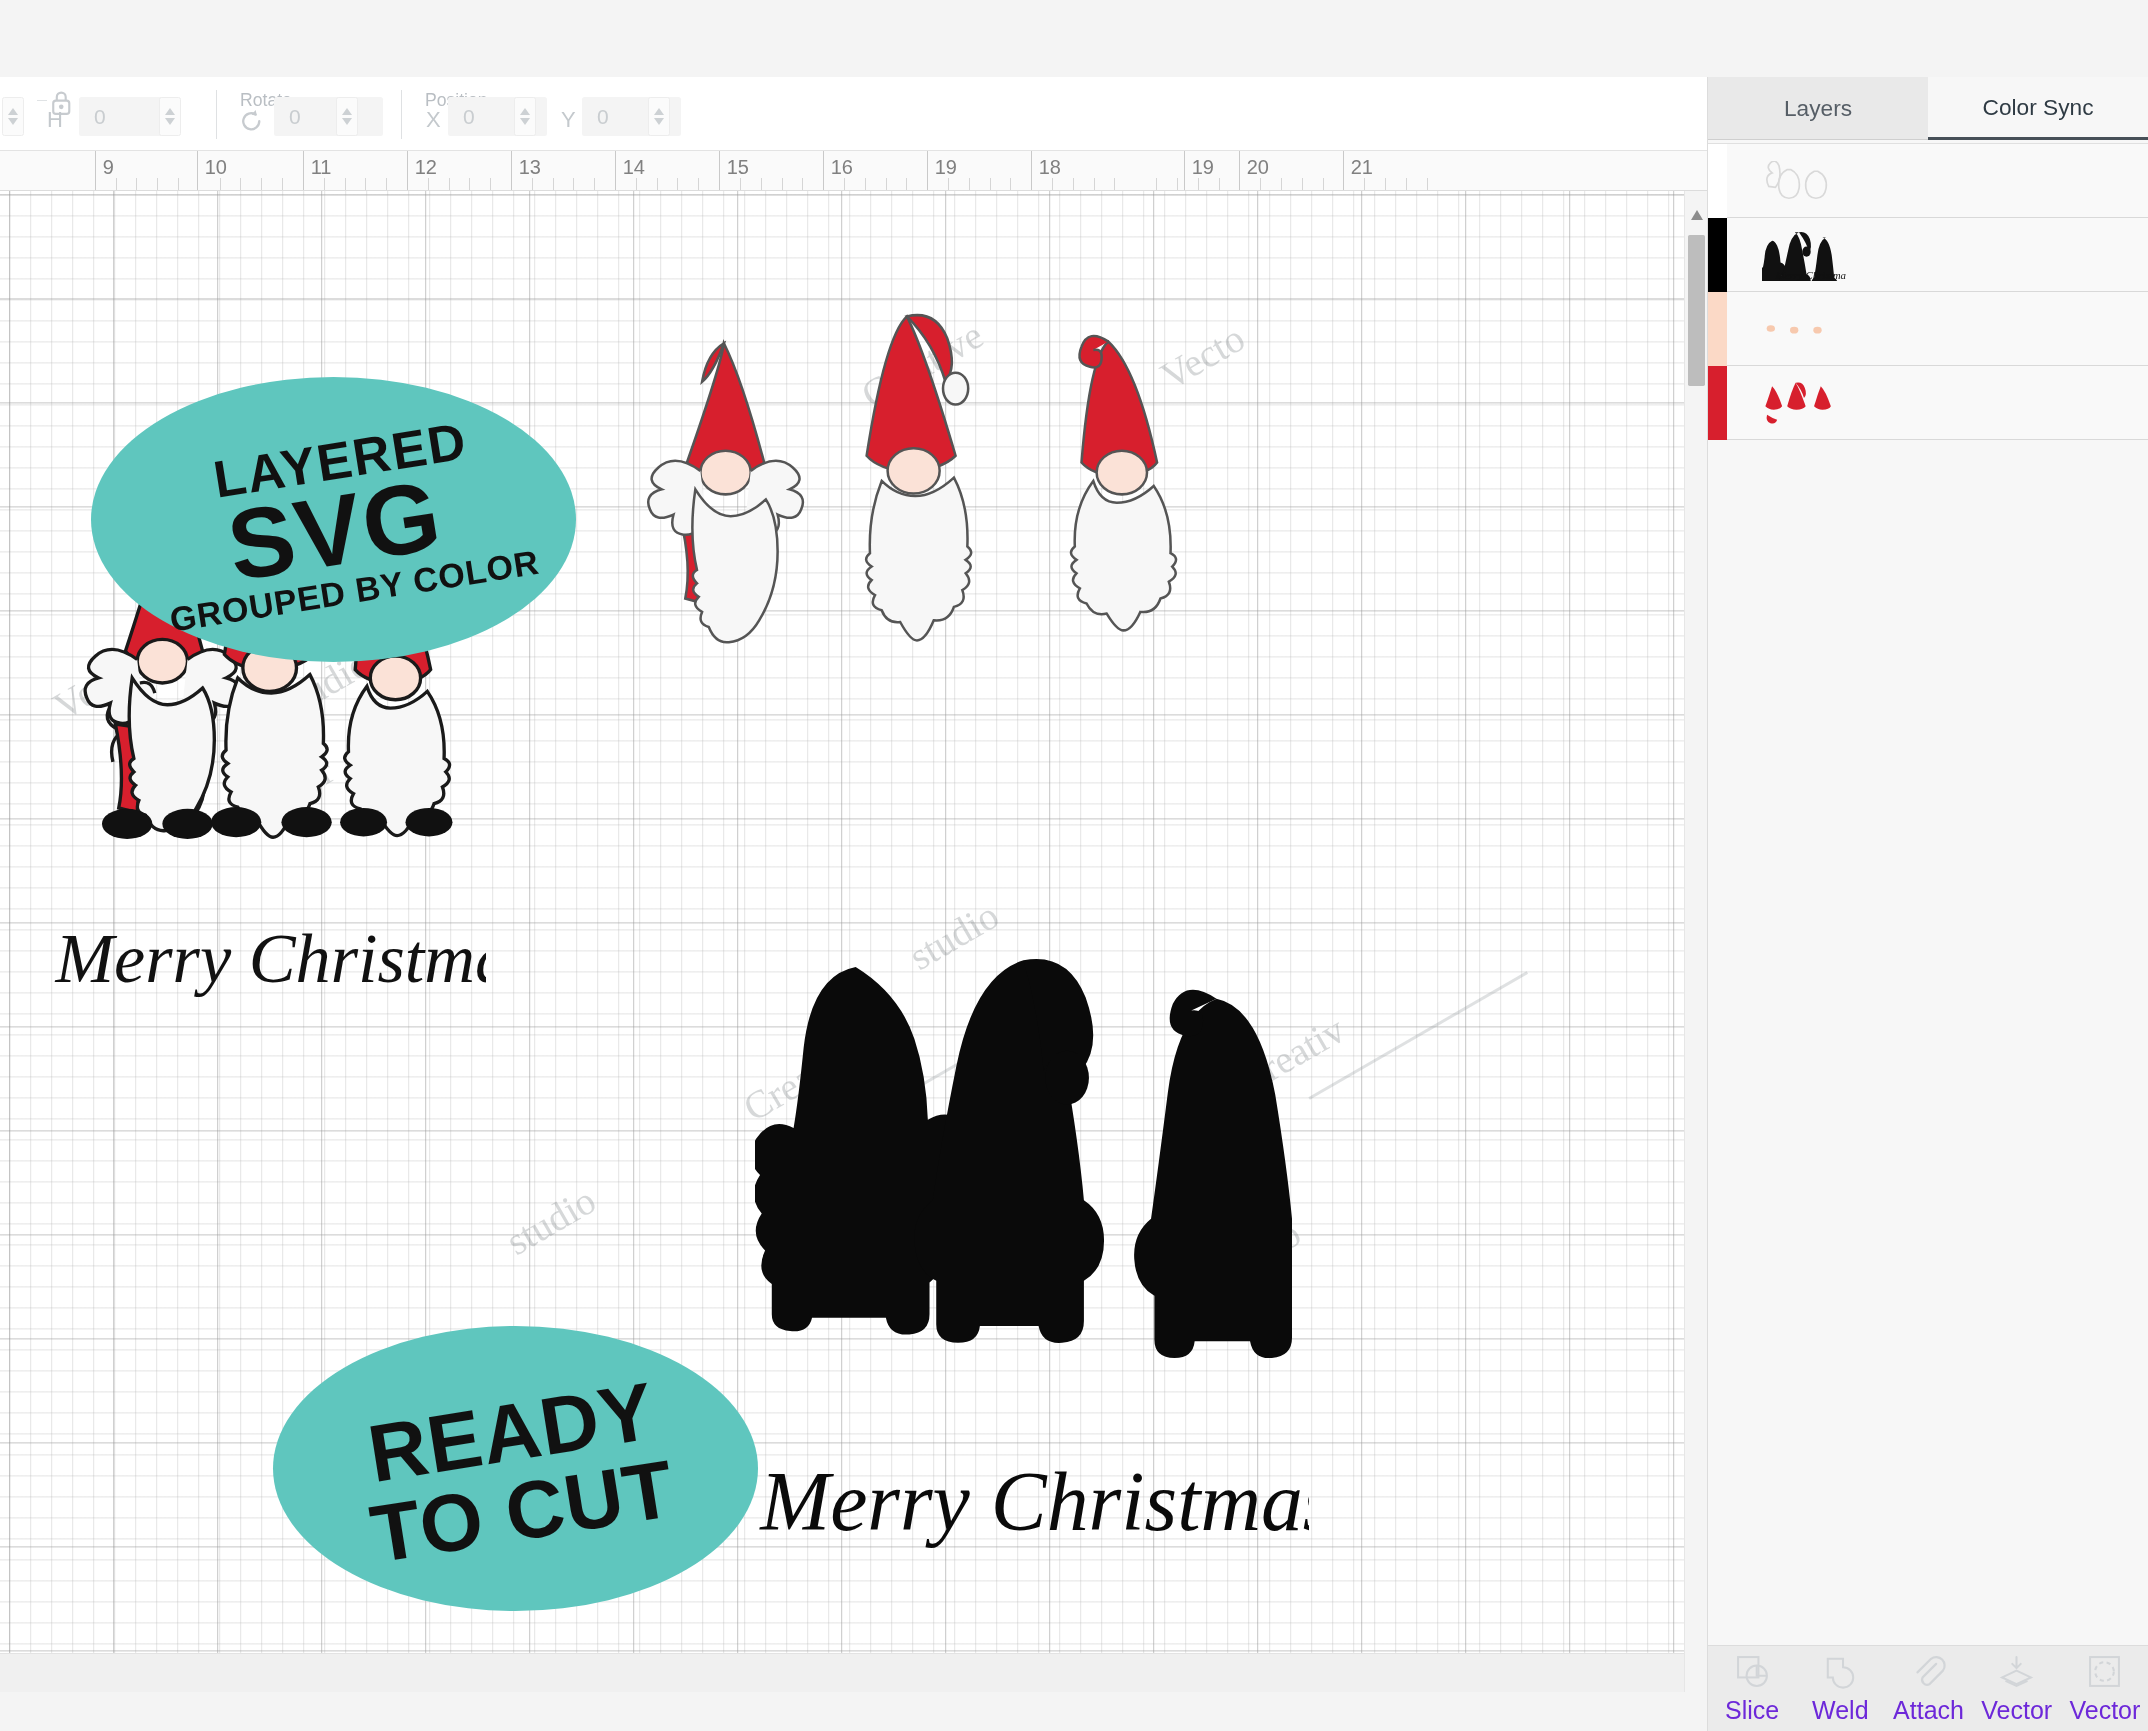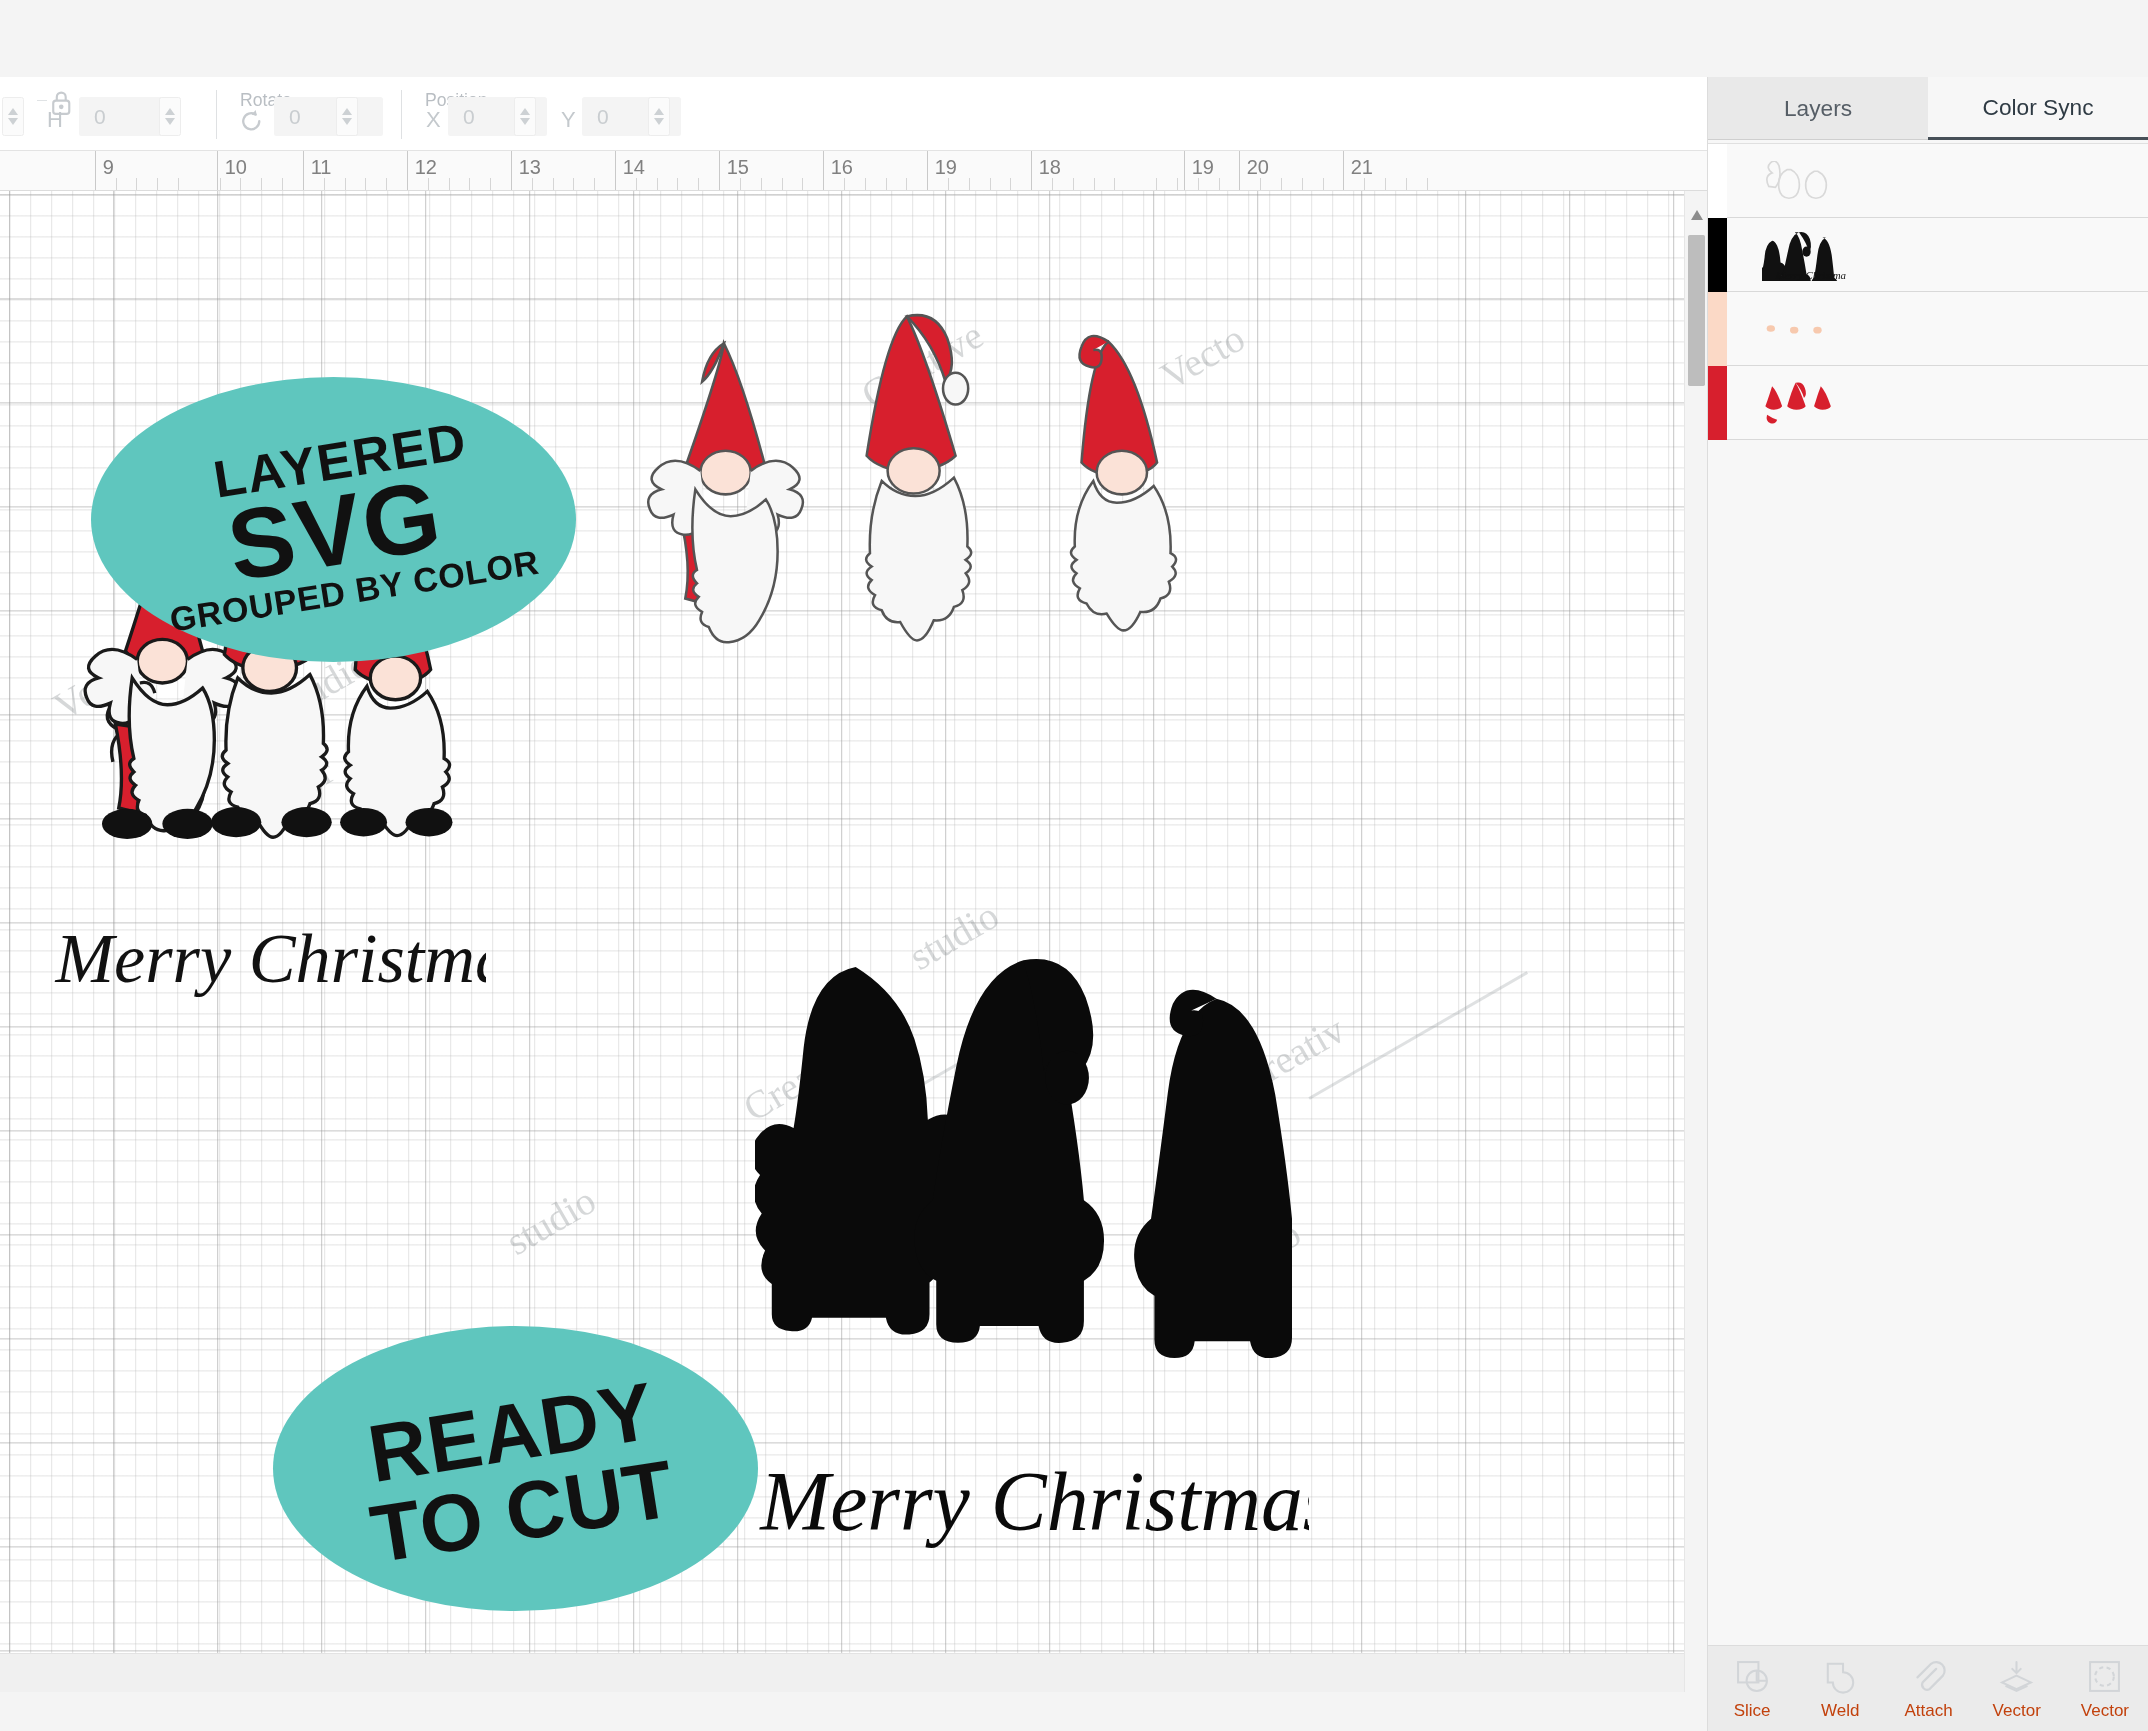--- a/index.html
+++ b/index.html
@@ -162,21 +162,21 @@
   .listscroll-up {
     position:absolute; right:6.7px; top:6.7px; width:0;height:0;
     border-left:9.2px solid transparent;border-right:9.2px solid transparent;border-bottom:12.6px solid #9aa0a6;
   }
 
   .rtoolbar {
     position:absolute; left:0; bottom:0; width:441px; height:86px;
     background:#ebebeb; border-top:0.8px solid #dcdcdc; display:flex;
   }
   .rtool { flex:1; display:flex; flex-direction:column; align-items:center; justify-content:center; gap:5px; cursor:default; }
-  .rtool .tl { font-size:17px; color:#c2410c; }
+  .rtool .tl { font-size:25px; color:#6d28d9; }
 </style>
 </head>
 <body>
 
 <div id="app">
 
 
   <div class="subbar">
 
     <div class="stepper" style="left:1.7px; top:20px;">
@@ -229,21 +229,21 @@
   </div>
 
   <div class="ruler" id="ruler">
       <div class="rmark" style="left: 95px;">
         <span>9</span>
       </div>
       <div class="rtick" style="left: 116px;"></div>
       <div class="rtick" style="left: 136px;"></div>
       <div class="rtick" style="left: 157px;"></div>
       <div class="rtick" style="left: 178px;"></div>
-      <div class="rmark" style="left: 217px;">
+      <div class="rmark" style="left: 197px;">
         <span>10</span>
       </div>
       <div class="rtick" style="left: 220px;"></div>
       <div class="rtick" style="left: 240px;"></div>
       <div class="rtick" style="left: 261px;"></div>
       <div class="rtick" style="left: 282px;"></div>
       <div class="rmark" style="left: 303px;">
         <span>11</span>
       </div>
       <div class="rtick" style="left: 324px;"></div>

